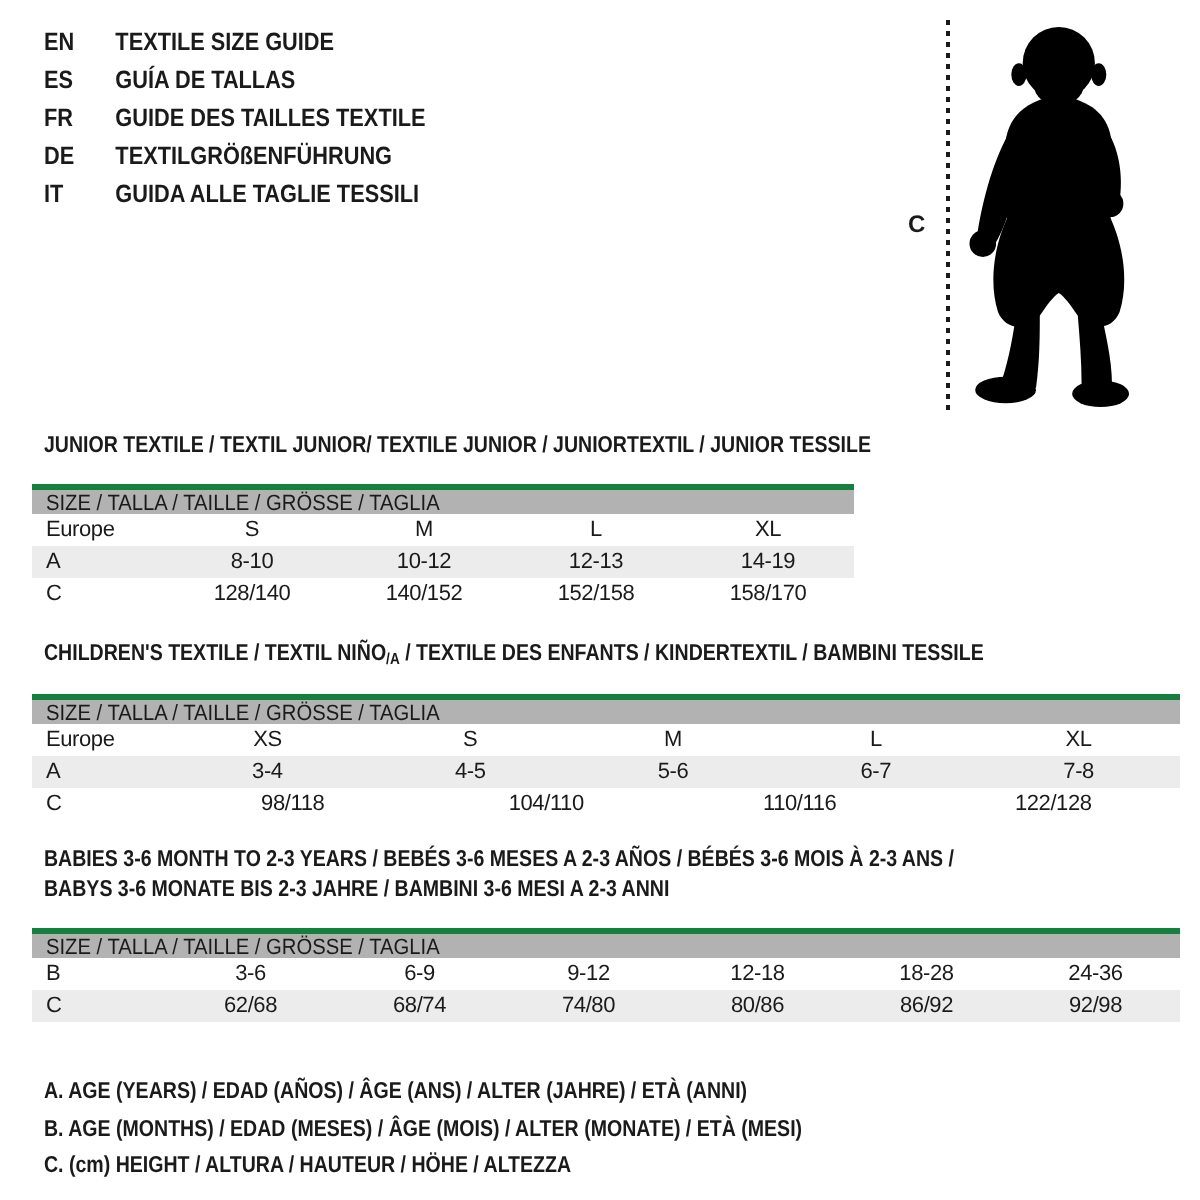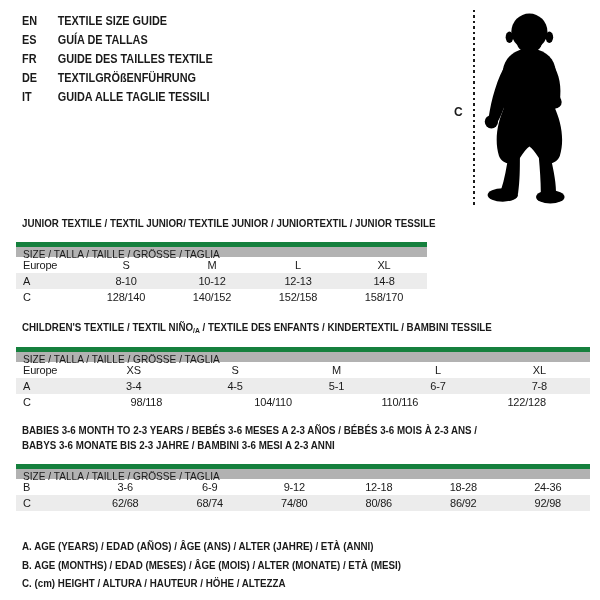--- a/index.html
+++ b/index.html
@@ -32,21 +32,21 @@
     left:22px;font-weight:bold;font-size:11.5px;line-height:15px;white-space:nowrap;
     transform:scaleX(0.85);transform-origin:left top;
   }
   .sub-small{font-size:8px;vertical-align:-2px;}
 
   
   .table{left:16px;}
   .t-narrow{width:411px;}
   .t-wide{width:574px;}
   .size-bar{
-    height:15px;line-height:15px;background:#b2b2b2;border-top:5px solid #15803d;
+    height:15px;line-height:15px;background:#b2b2b2;border-top:3px solid #15803d;
     padding-left:7px;font-size:11px;white-space:nowrap;
     box-sizing:border-box;
   }
   .size-bar span{display:inline-block;transform:scaleX(0.92);transform-origin:left center;}
   .trow{display:flex;height:16px;line-height:16px;font-size:11px;}
   .table > .trow:nth-child(odd){background:#ececec;}
   .tcell{flex:1;text-align:center;letter-spacing:-0.2px;}
   .tcell.label{flex:0 0 60px;text-align:left;padding-left:7px;}
 
   
@@ -110,21 +110,21 @@
     <div class="tcell">S</div>
     <div class="tcell">M</div>
     <div class="tcell">L</div>
     <div class="tcell">XL</div>
   </div>
   <div class="trow">
     <div class="tcell label">A</div>
     <div class="tcell">8-10</div>
     <div class="tcell">10-12</div>
     <div class="tcell">12-13</div>
-    <div class="tcell">14-8</div>
+    <div class="tcell">14-19</div>
   </div>
   <div class="trow">
     <div class="tcell label">C</div>
     <div class="tcell">128/140</div>
     <div class="tcell">140/152</div>
     <div class="tcell">152/158</div>
     <div class="tcell">158/170</div>
   </div>
 </div>
 
@@ -138,21 +138,21 @@
     <div class="tcell">XS</div>
     <div class="tcell">S</div>
     <div class="tcell">M</div>
     <div class="tcell">L</div>
     <div class="tcell">XL</div>
   </div>
   <div class="trow">
     <div class="tcell label">A</div>
     <div class="tcell">3-4</div>
     <div class="tcell">4-5</div>
-    <div class="tcell">5-1</div>
+    <div class="tcell">5-6</div>
     <div class="tcell">6-7</div>
     <div class="tcell">7-8</div>
   </div>
   <div class="trow">
     <div class="tcell label">C</div>
     <div class="tcell">98/118</div>
     <div class="tcell">104/110</div>
     <div class="tcell">110/116</div>
     <div class="tcell">122/128</div>
   </div>

